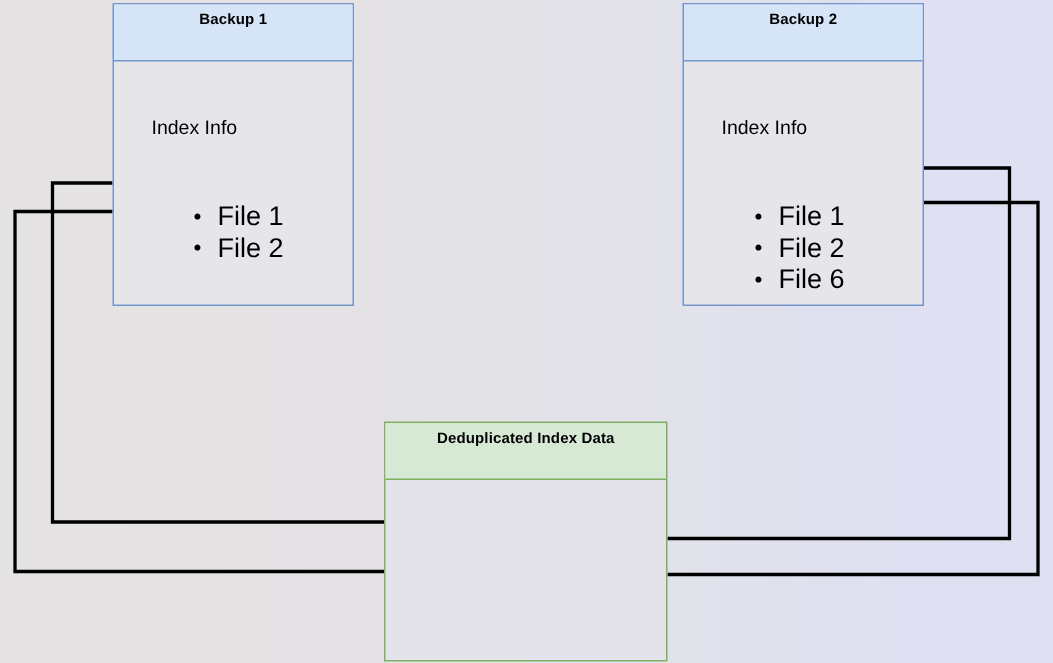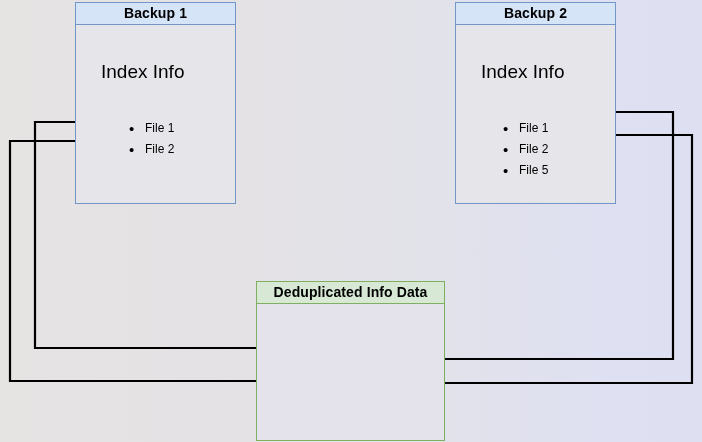--- a/index.html
+++ b/index.html
@@ -29,24 +29,24 @@
   }
   
   .box {
     position: absolute;
     box-sizing: border-box;
     border: 1px solid #7396c8;
     background: #e6e5e9;
   }
   .box .title {
     box-sizing: border-box;
-    height: 22px;
+    height: 38px;
     line-height: 21px;
     text-align: center;
-    font-size: 14px;
+    font-size: 10px;
     font-weight: bold;
     color: #000000;
     background: #d6e4f8;
     border-bottom: 1px solid #7396c8;
     letter-spacing: 0.1px;
   }
   .box .body {
     position: relative;
     height: calc(100% - 22px);
   }
@@ -58,36 +58,36 @@
     background: #d7e9d5;
     border-bottom-color: #7fb061;
   }
   
   #backup1-box { left: 75px;  top: 2px;   width: 161px; height: 202px; }
   #backup2-box { left: 455px; top: 2px;   width: 161px; height: 202px; }
   #dedup-box   { left: 256px; top: 281px; width: 189px; height: 160px; }
   
   .index-label {
     position: absolute;
-    font-size: 19px;
+    font-size: 13px;
     color: #000;
     white-space: nowrap;
   }
   #backup1-index { left: 25px; top: 36px; }
   #backup2-index { left: 25px; top: 36px; }
   
   .file-list {
     position: absolute;
     margin: 0;
     padding: 0;
     list-style: none;
   }
   .file-list li {
     position: relative;
-    font-size: 12px;
+    font-size: 18px;
     line-height: 21px;
     color: #000;
     white-space: nowrap;
     padding-left: 16px;
   }
   .file-list li::before {
     content: "\2022";
     position: absolute;
     left: 0;
     top: 0;
@@ -131,22 +131,22 @@
     </div>
   </div>
 
   <div class="box" id="backup2-box">
     <div class="title">Backup 2</div>
     <div class="body">
       <div class="index-label" id="backup2-index">Index Info</div>
       <ul class="file-list" id="backup2-files">
         <li>File 1</li>
         <li>File 2</li>
-        <li>File 5</li>
+        <li>File 6</li>
       </ul>
     </div>
   </div>
 
   <div class="box green" id="dedup-box">
-    <div class="title">Deduplicated Info Data</div>
+    <div class="title">Deduplicated Index Data</div>
   </div>
 
 </div>
 
 </body></html>

